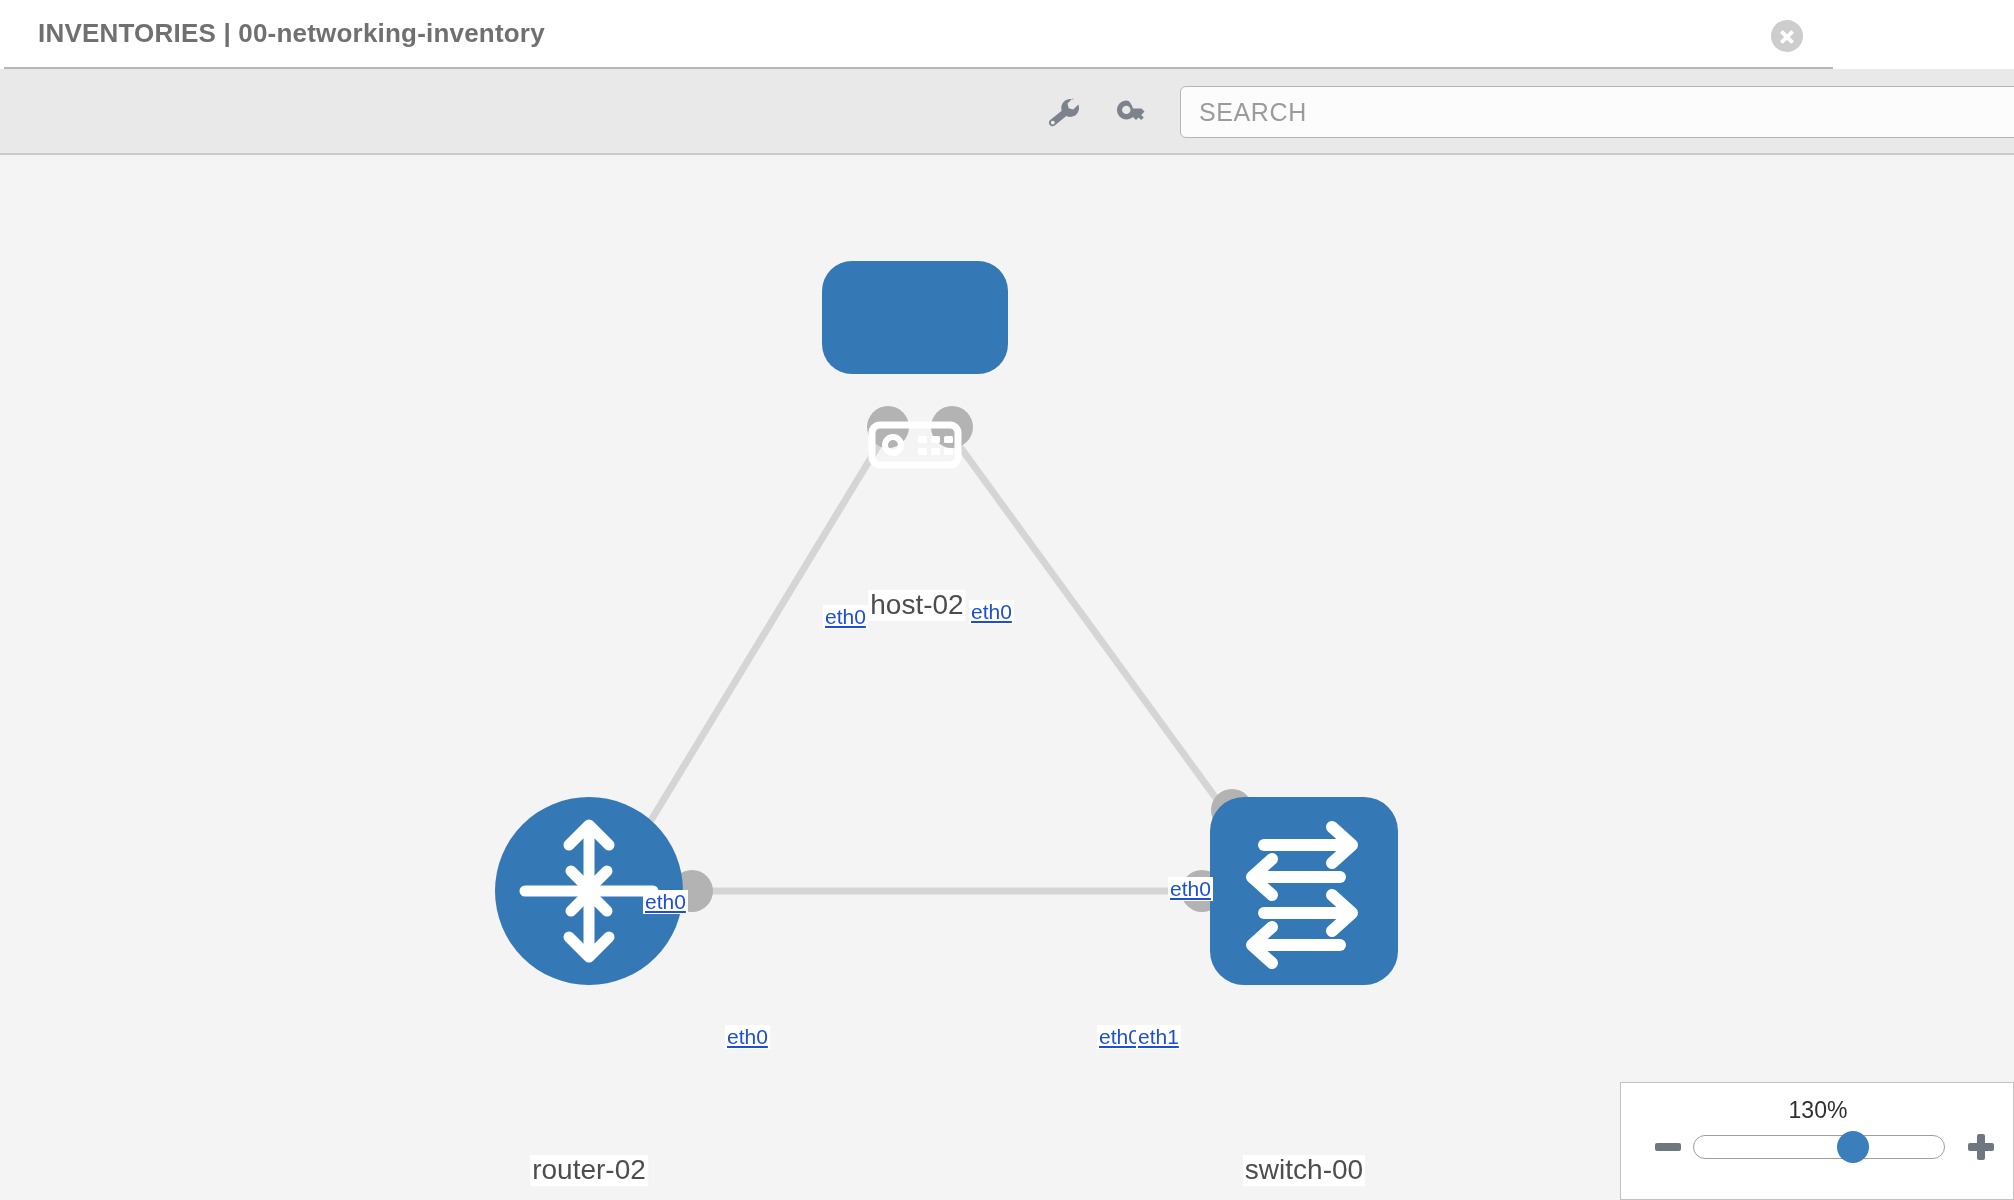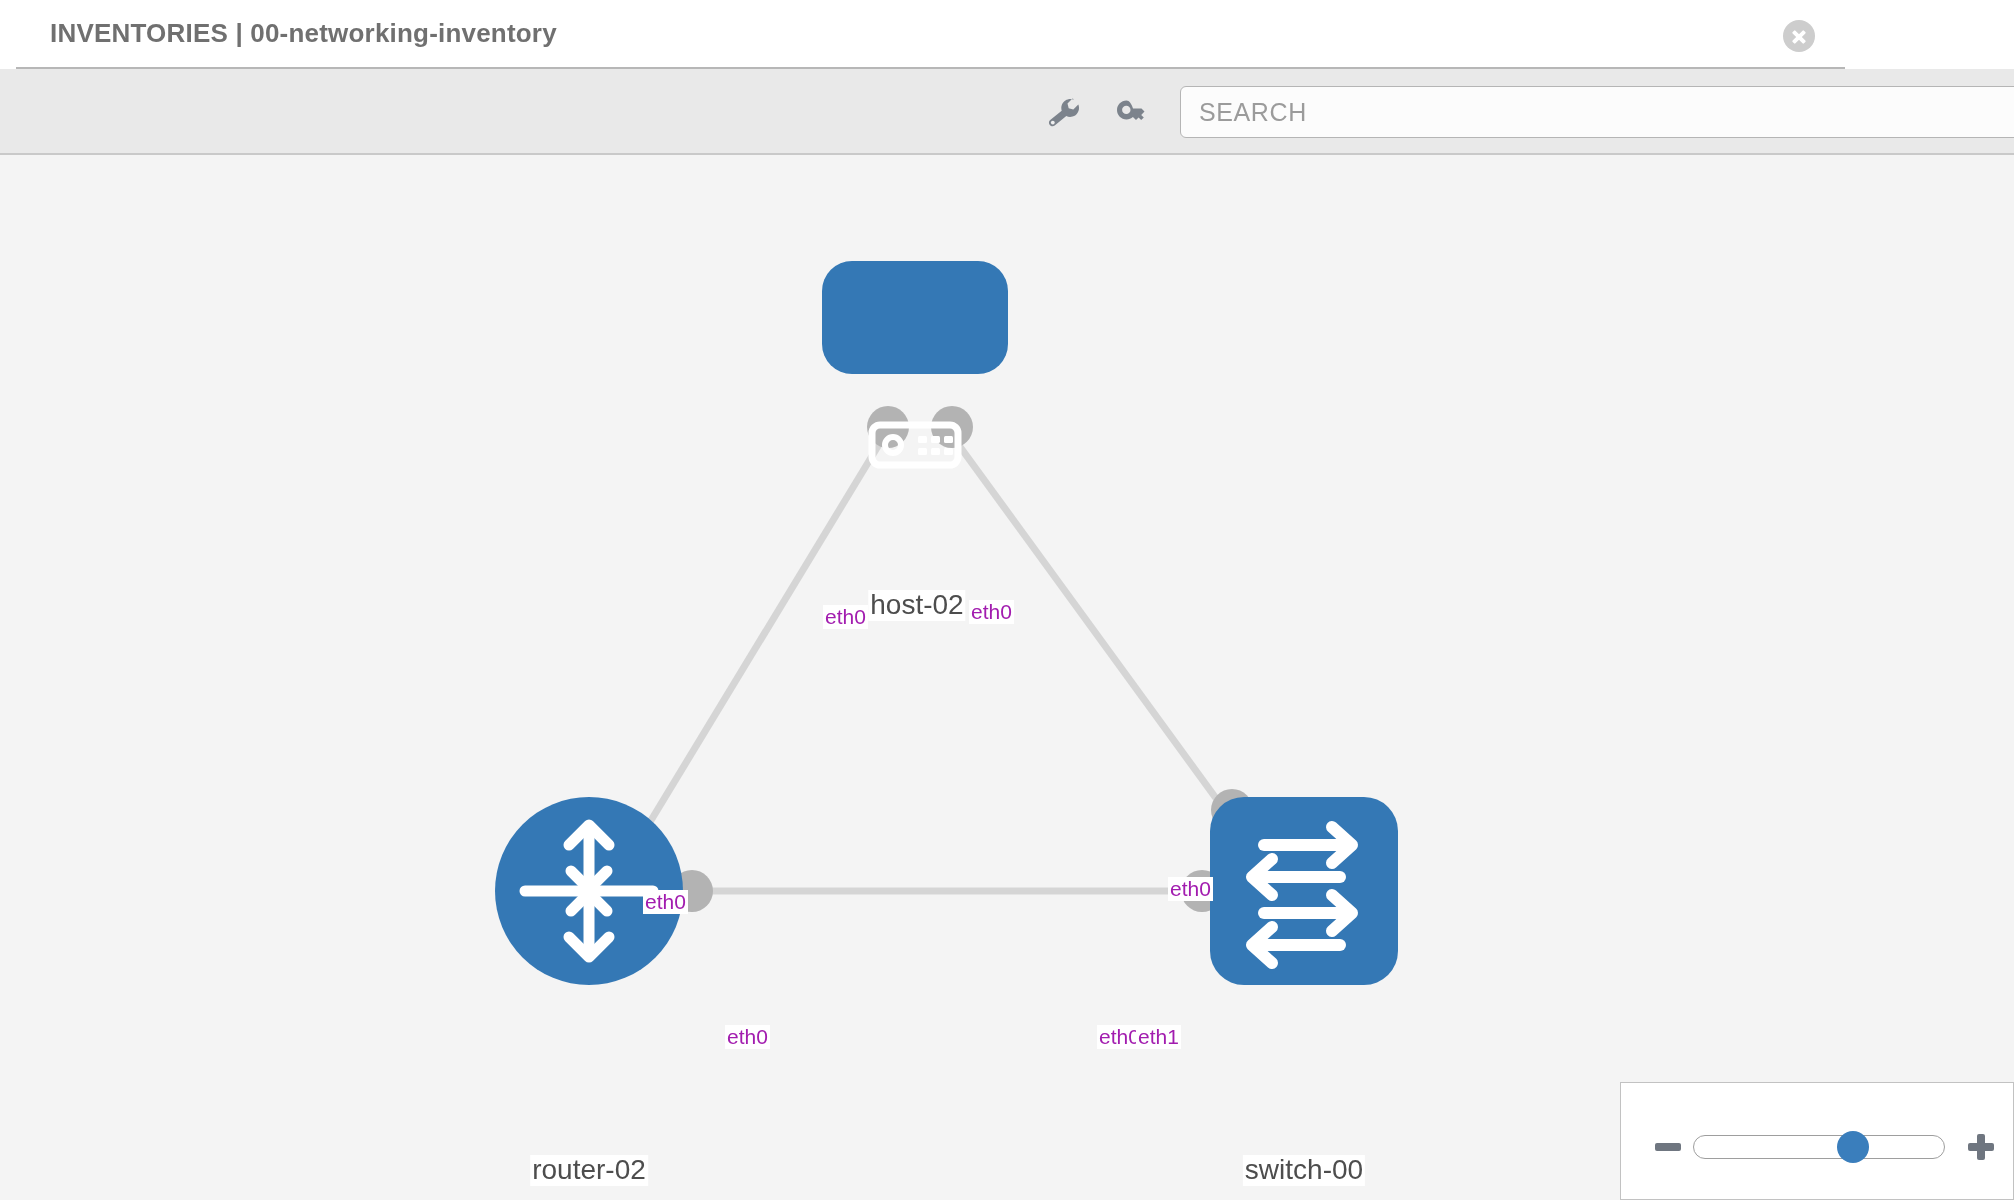--- a/index.html
+++ b/index.html
@@ -11,21 +11,21 @@
     width: 2014px;
     height: 1200px;
     overflow: hidden;
     font-family: "Liberation Sans", sans-serif;
     position: relative;
   }
 
   
   #header {
     position: absolute;
-    left: 16px; top: 0;
+    left: 4px; top: 0;
     width: 1829px;
     height: 69px;
     background: #ffffff;
     border-bottom: 2px solid #b7b7b7;
     box-sizing: border-box;
   }
   #page-title {
     position: absolute;
     left: 34px;
     top: 18px;
@@ -141,25 +141,26 @@
     color: #4d4d4d;
     background: #ffffff;
     white-space: nowrap;
     transform: translateX(-50%);
     padding: 0 2px;
     line-height: 1.1;
   }
   .edge-label {
     position: absolute;
     font-size: 21px;
-    color: #a21caf;
+    color: #1d4ed8;
     background: #ffffff;
     white-space: nowrap;
     padding: 0 2px;
     line-height: 1.12;
+    text-decoration: underline;
   }
 
   
   #zoom-panel {
     position: absolute;
     left: 1620px;
     top: 1082px;
     width: 394px;
     height: 118px;
     background: #ffffff;
@@ -346,20 +347,21 @@
   <div class="edge-label" style="left:823px; top:450px;">eth0</div>
   <div class="edge-label" style="left:969px; top:445px;">eth0</div>
   <div class="edge-label" style="left:643px; top:735px;">eth0</div>
   <div class="edge-label" style="left:1168px; top:722px;">eth0</div>
   <div class="edge-label" style="left:725px; top:870px;">eth0</div>
   <div class="edge-label" style="left:1097px; top:870px;">eth0</div>
   <div class="edge-label" style="left:1136px; top:870px;">eth1</div>
 </div>
 
 <div id="zoom-panel">
+  <div id="zoom-level">130%</div>
   <div id="zoom-out-button"></div>
   <div id="zoom-slider">
     <div id="zoom-slider-thumb"></div>
   </div>
   <div id="zoom-in-button">
     <div class="plus-h"></div>
     <div class="plus-v"></div>
   </div>
 </div>
 

